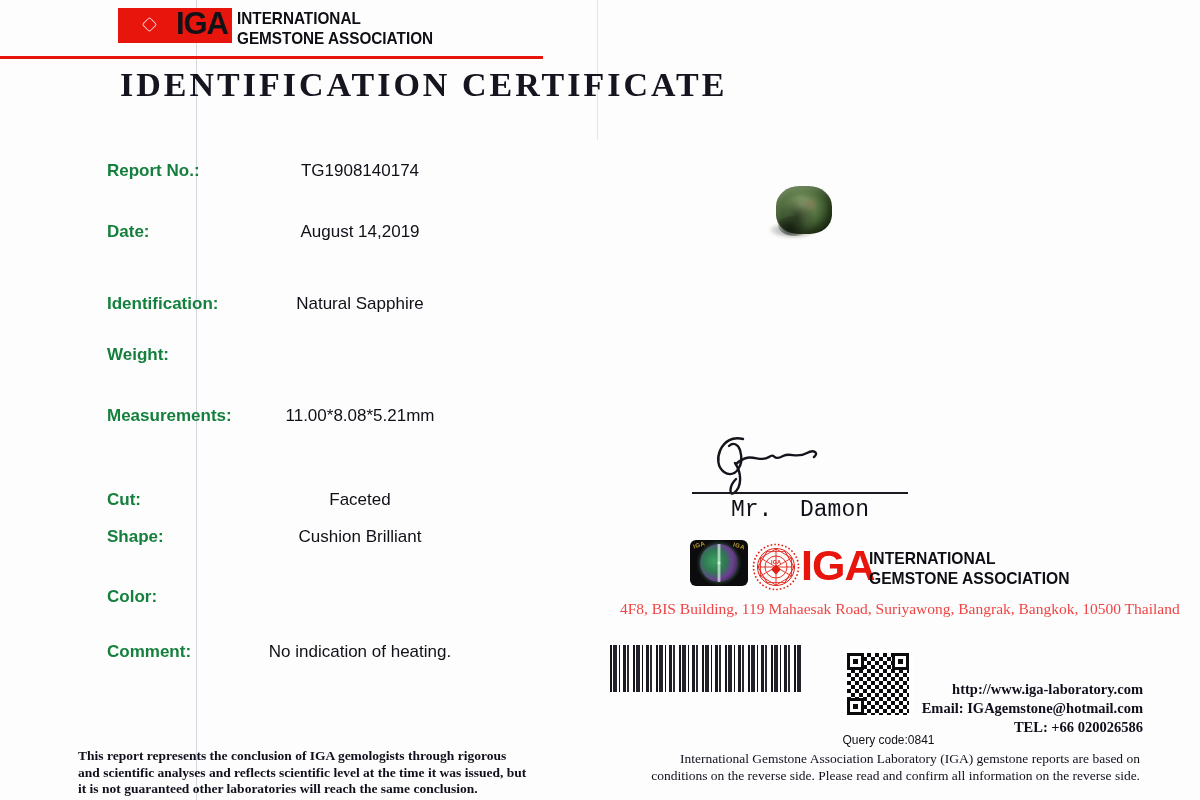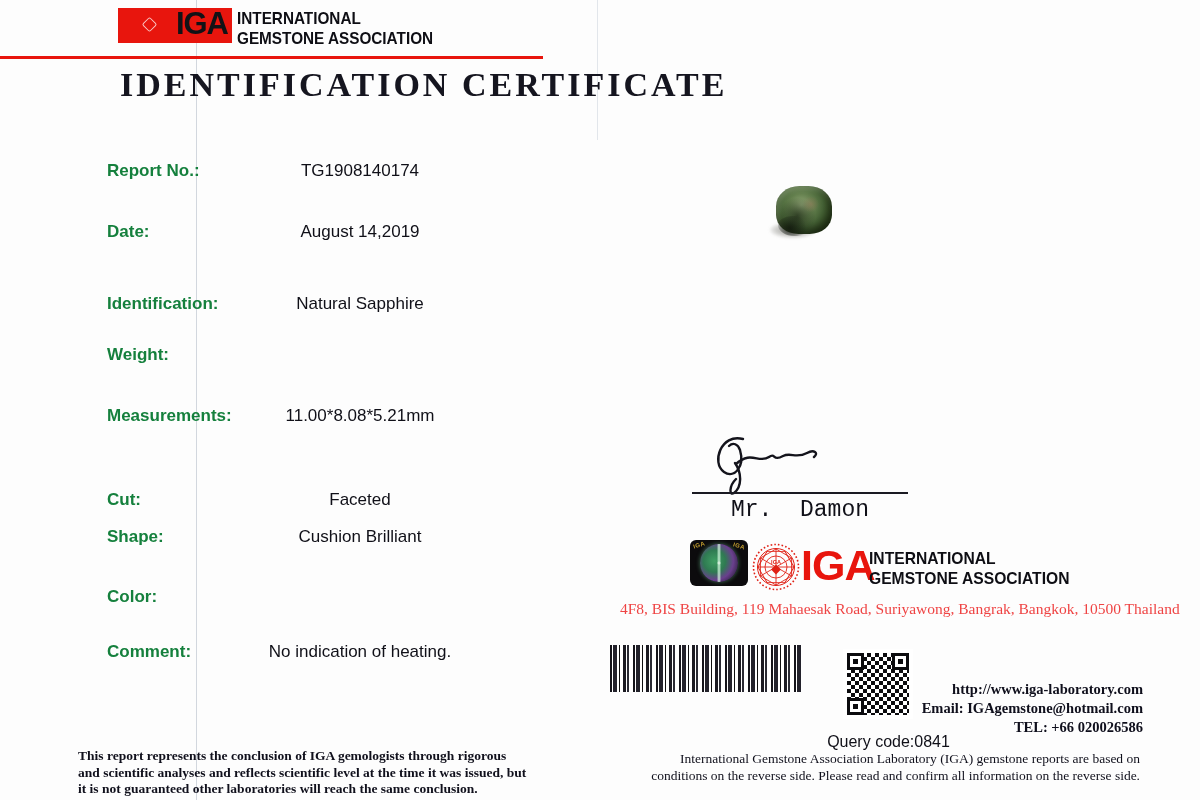--- a/index.html
+++ b/index.html
@@ -66,21 +66,21 @@
   .qr-inner { position:relative; width:62px; height:62px;
     background-image:
       repeating-conic-gradient(#0b0b0e 0% 25%, #ffffff 25% 50%),
       repeating-conic-gradient(rgba(11,11,14,.85) 0% 25%, rgba(255,255,255,.0) 25% 50%);
     background-size:8px 8px, 11px 11px; background-position:0 0, 3px 2px; }
   .qr-eye { position:absolute; width:17px; height:17px; border:3px solid #0b0b0e; background:#fff; }
   .qr-eye::after { content:""; position:absolute; left:3px; top:3px; width:5px; height:5px; background:#0b0b0e; }
   .qr-eye.tl { left:0; top:0; } .qr-eye.tr { right:0; top:0; } .qr-eye.bl { left:0; bottom:0; }
 
   .contact { position:absolute; left:900px; top:680px; width:243px; text-align:right; font-family:"Liberation Serif", serif; font-weight:700; font-size:14.5px; line-height:19px; color:#0f0f1c; }
-  .query-code { position:absolute; left:640px; top:733px; width:497px; text-align:center; font-size:16px; font-weight:400; color:#101018; }
+  .query-code { position:absolute; left:640px; top:733px; width:497px; text-align:center; font-size:12px; font-weight:400; color:#101018; }
   .disc-right { position:absolute; left:640px; top:751px; width:500px; text-align:right; font-family:"Liberation Serif", serif; font-size:13.5px; line-height:16.5px; color:#10101c; }
   .disc-left { position:absolute; left:78px; top:748px; width:452px; text-align:left; font-family:"Liberation Serif", serif; font-size:13.5px; font-weight:700; line-height:16.5px; color:#10101c; }
 </style>
 </head>
 <body>
 
 <div class="page">
 
   <div class="fold-line"></div>
   <div class="fold-line2"></div>

